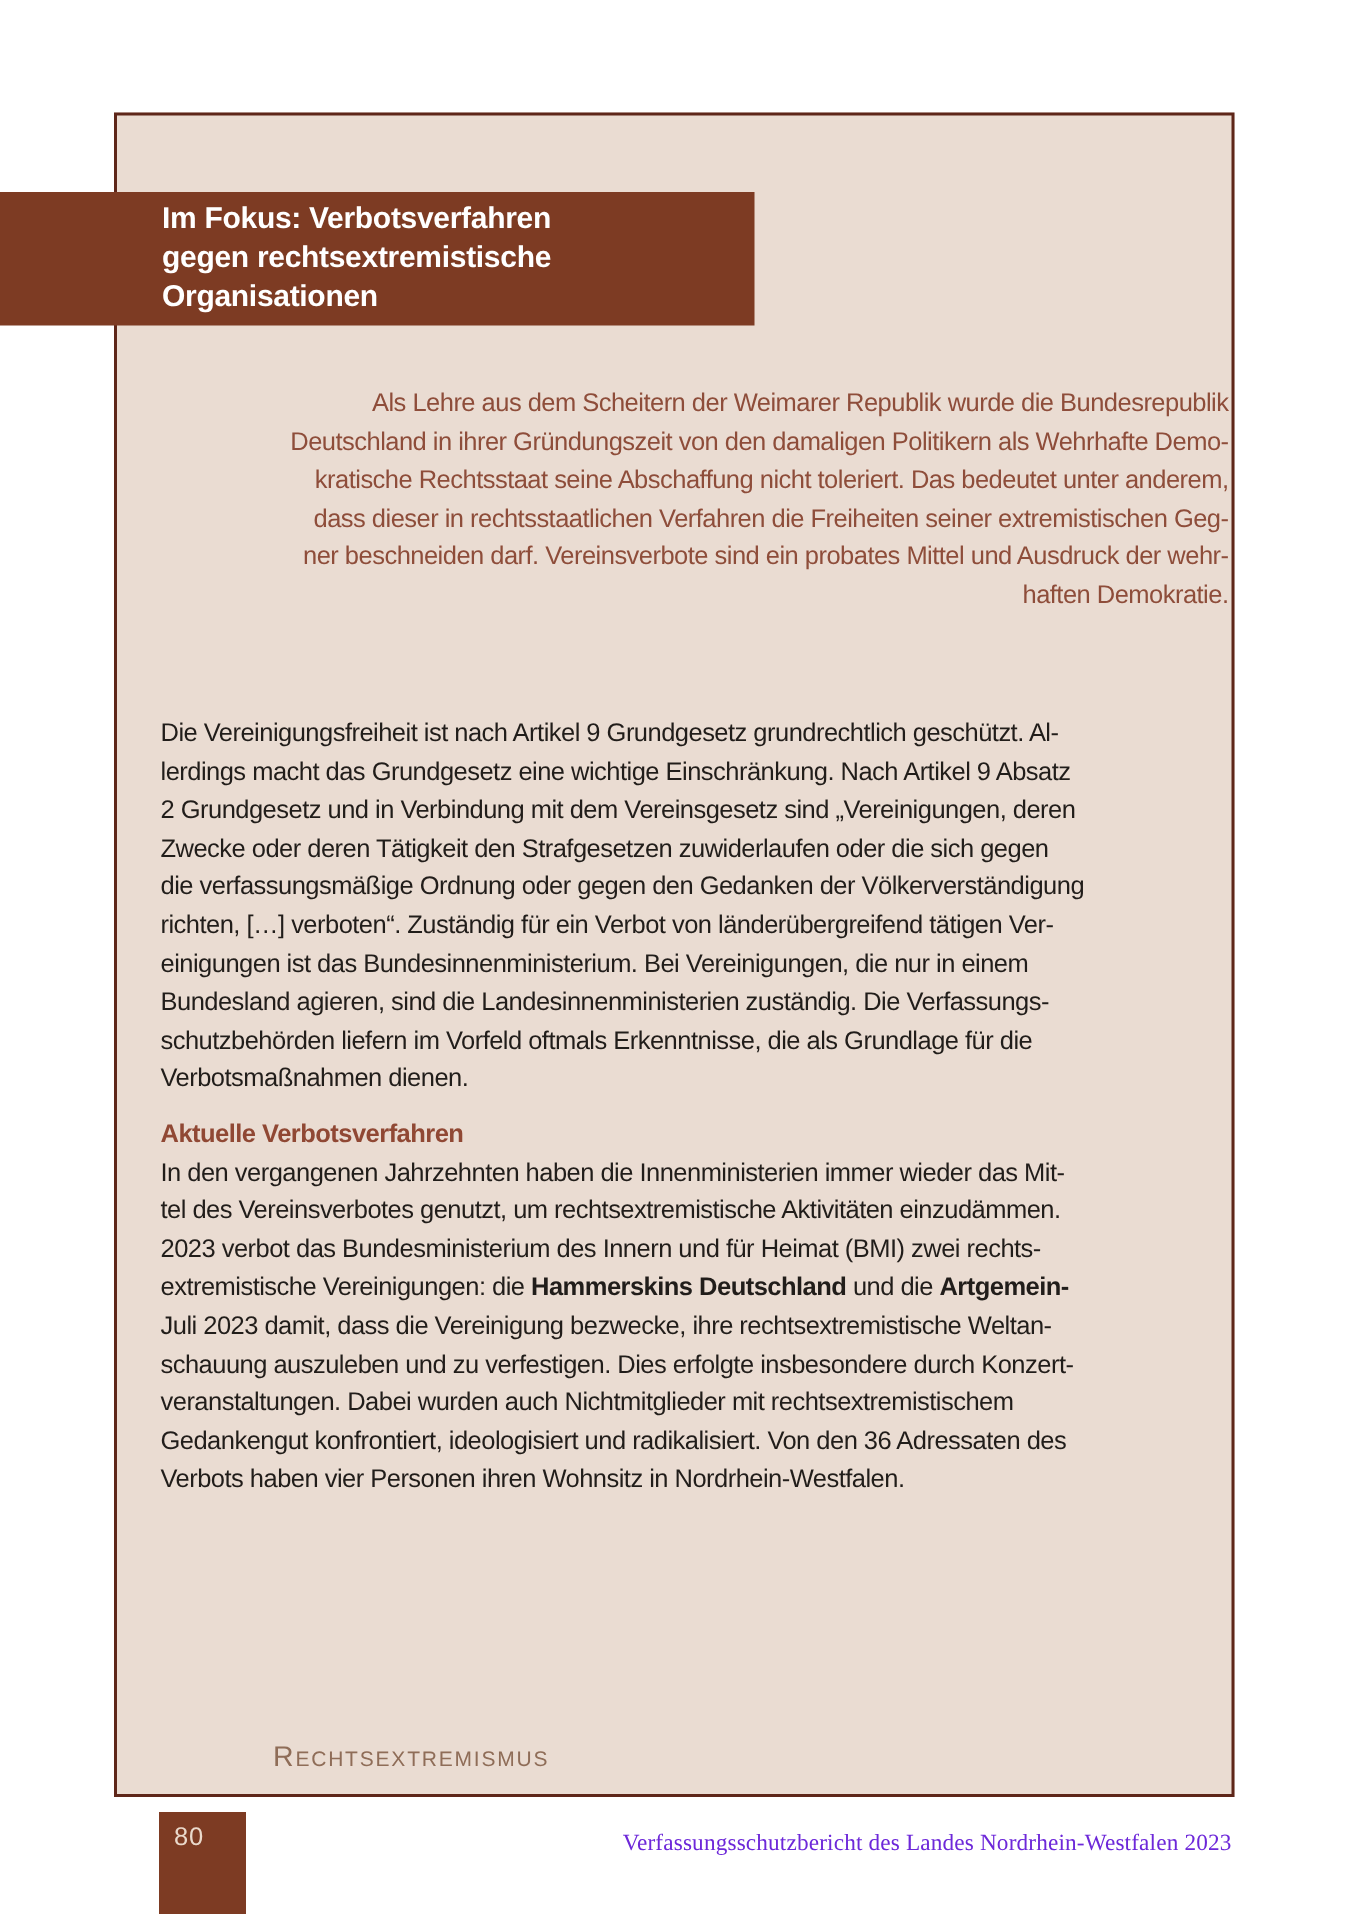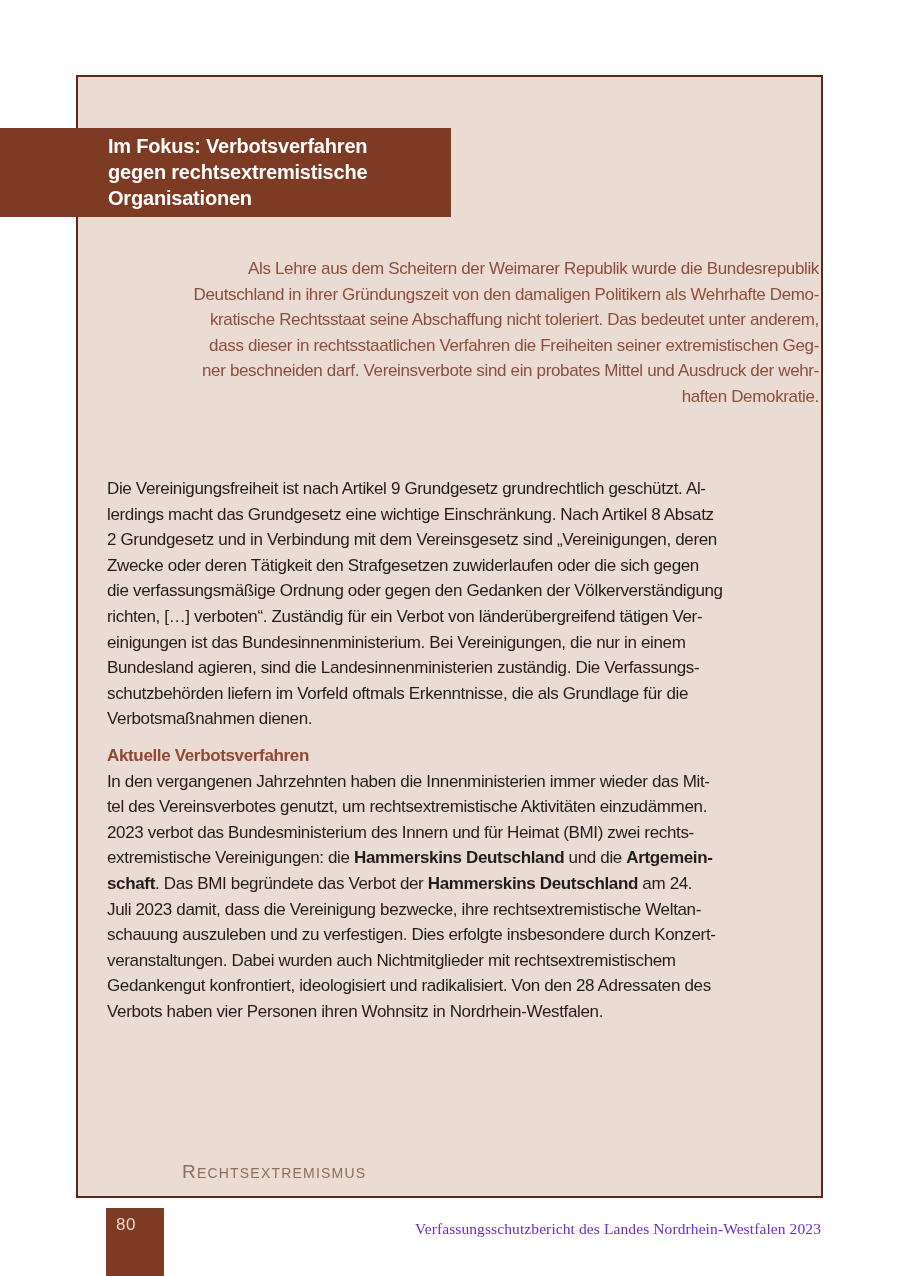--- a/index.html
+++ b/index.html
@@ -18,21 +18,21 @@
     width: 747px; height: 1123px;
     background: #eadcd2;
     border: 2px solid #5e2619;
     box-sizing: border-box;
     z-index: 1;
   }
 
   .header-band {
     position: absolute;
     left: 0; top: 128px;
-    width: 451px; height: 89px;
+    width: 503px; height: 89px;
     background: #7d3b23;
     z-index: 3;
     box-sizing: border-box;
     padding: 5px 0 0 108px;
   }
   .header-band .h-line {
     color: #ffffff;
     font-size: 20px;
     font-weight: bold;
     line-height: 26px;
@@ -112,42 +112,41 @@
     <div class="line">Als Lehre aus dem Scheitern der Weimarer Republik wurde die Bundesrepublik</div>
     <div class="line">Deutschland in ihrer Gründungszeit von den damaligen Politikern als Wehrhafte Demo-</div>
     <div class="line">kratische Rechtsstaat seine Abschaffung nicht toleriert. Das bedeutet unter anderem,</div>
     <div class="line">dass dieser in rechtsstaatlichen Verfahren die Freiheiten seiner extremistischen Geg-</div>
     <div class="line">ner beschneiden darf. Vereinsverbote sind ein probates Mittel und Ausdruck der wehr-</div>
     <div class="line">haften Demokratie.</div>
   </div>
 
   <div class="block para1">
     <div class="line">Die Vereinigungsfreiheit ist nach Artikel 9 Grundgesetz grundrechtlich geschützt. Al-</div>
-    <div class="line">lerdings macht das Grundgesetz eine wichtige Einschränkung. Nach Artikel 8 Absatz</div>
+    <div class="line">lerdings macht das Grundgesetz eine wichtige Einschränkung. Nach Artikel 9 Absatz</div>
     <div class="line">2 Grundgesetz und in Verbindung mit dem Vereinsgesetz sind „Vereinigungen, deren</div>
     <div class="line">Zwecke oder deren Tätigkeit den Strafgesetzen zuwiderlaufen oder die sich gegen</div>
     <div class="line">die verfassungsmäßige Ordnung oder gegen den Gedanken der Völkerverständigung</div>
     <div class="line">richten, […] verboten“. Zuständig für ein Verbot von länderübergreifend tätigen Ver-</div>
     <div class="line">einigungen ist das Bundesinnenministerium. Bei Vereinigungen, die nur in einem</div>
     <div class="line">Bundesland agieren, sind die Landesinnenministerien zuständig. Die Verfassungs-</div>
     <div class="line">schutzbehörden liefern im Vorfeld oftmals Erkenntnisse, die als Grundlage für die</div>
     <div class="line">Verbotsmaßnahmen dienen.</div>
   </div>
 
   <div class="block block2">
     <div class="line sec-head">Aktuelle Verbotsverfahren</div>
     <div class="line">In den vergangenen Jahrzehnten haben die Innenministerien immer wieder das Mit-</div>
     <div class="line">tel des Vereinsverbotes genutzt, um rechtsextremistische Aktivitäten einzudämmen.</div>
     <div class="line">2023 verbot das Bundesministerium des Innern und für Heimat (BMI) zwei rechts-</div>
     <div class="line"><span>extremistische Vereinigungen: die </span><span class="b">Hammerskins Deutschland</span><span> und die </span><span class="b">Artgemein-</span></div>
-    <div class="line"><span class="b">schaft</span><span>. Das BMI begründete das Verbot der </span><span class="b">Hammerskins Deutschland</span><span> am 24.</span></div>
     <div class="line">Juli 2023 damit, dass die Vereinigung bezwecke, ihre rechtsextremistische Weltan-</div>
     <div class="line">schauung auszuleben und zu verfestigen. Dies erfolgte insbesondere durch Konzert-</div>
     <div class="line">veranstaltungen. Dabei wurden auch Nichtmitglieder mit rechtsextremistischem</div>
-    <div class="line">Gedankengut konfrontiert, ideologisiert und radikalisiert. Von den 28 Adressaten des</div>
+    <div class="line">Gedankengut konfrontiert, ideologisiert und radikalisiert. Von den 36 Adressaten des</div>
     <div class="line">Verbots haben vier Personen ihren Wohnsitz in Nordrhein-Westfalen.</div>
   </div>
 
   <div class="page-tab">
     <span>80</span>
   </div>
 
   <div class="chapter">
     <span class="cap">R</span><span class="rest">ECHTSEXTREMISMUS</span>
   </div>

